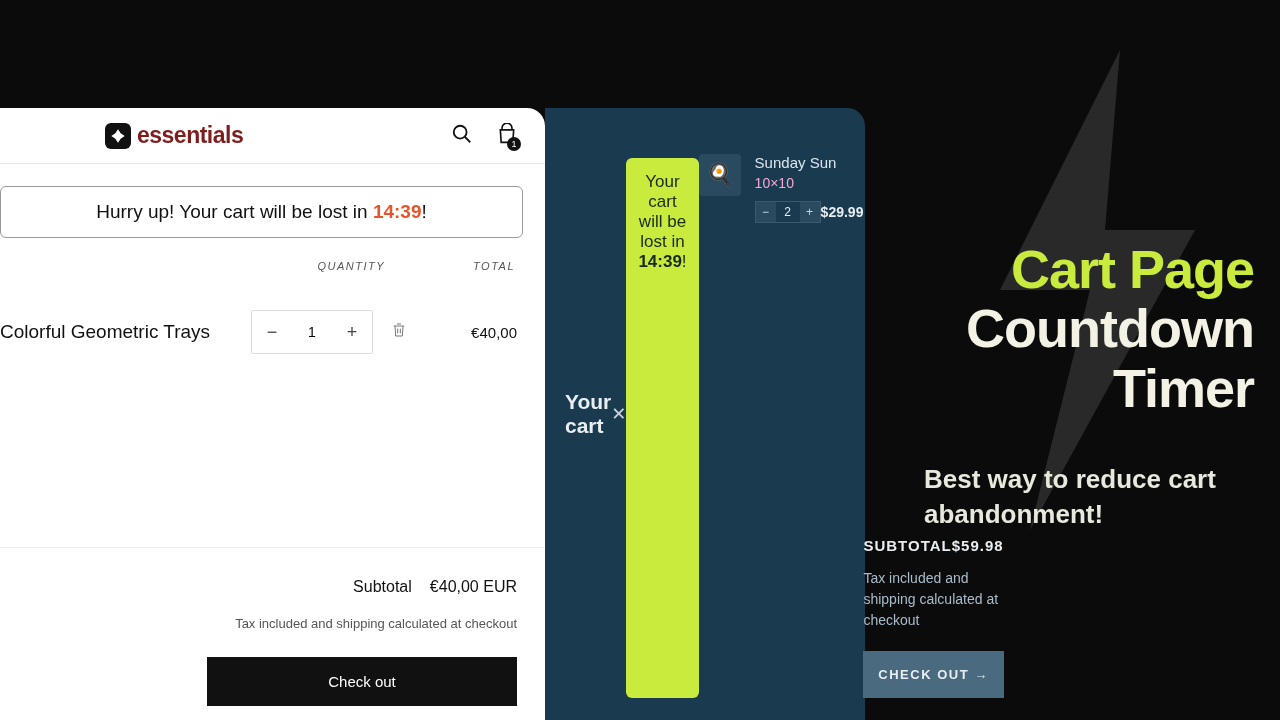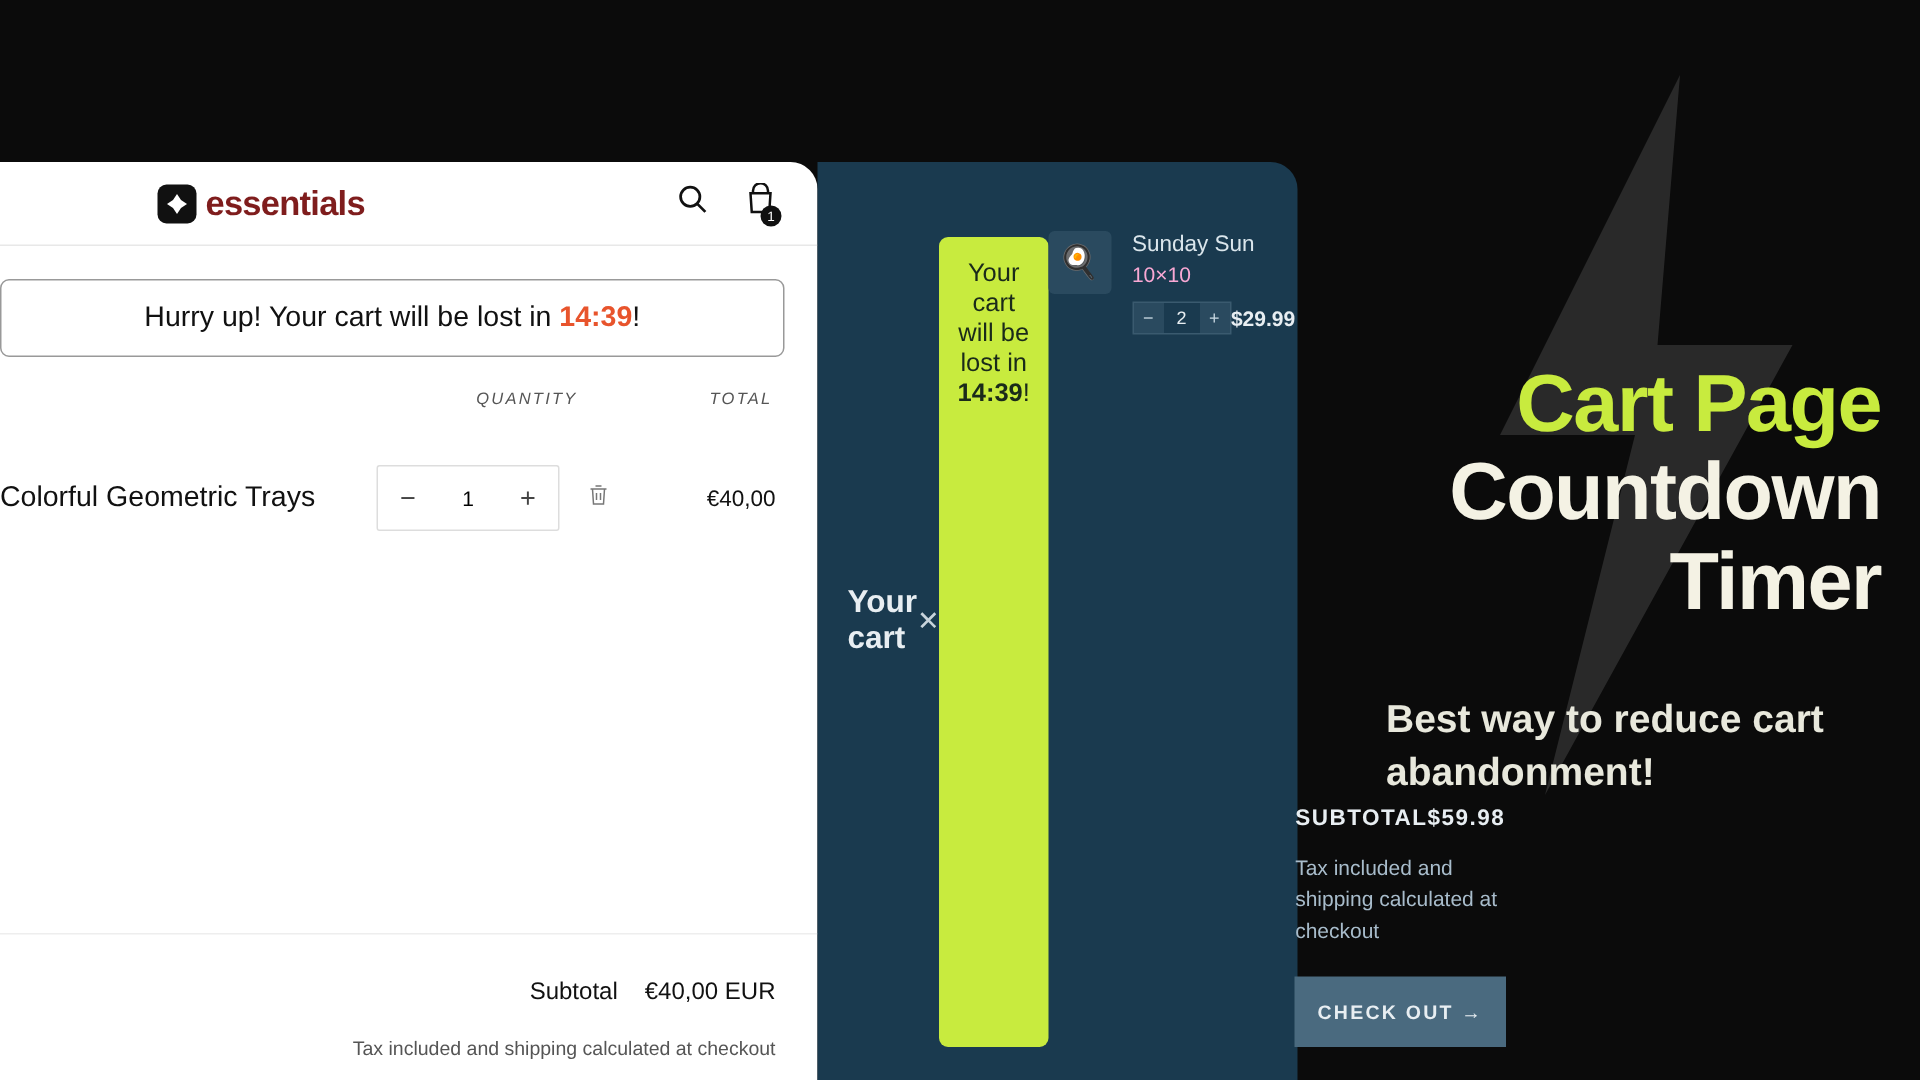--- a/index.html
+++ b/index.html
@@ -149,20 +149,21 @@
     </span>
     <div class="cp-rowtotal">€40,00</div>
   </div>
 
   <div class="cp-footer">
     <div class="cp-subtotal">
       <span>Subtotal</span>
       <span>€40,00 EUR</span>
     </div>
     <div class="cp-tax">Tax included and shipping calculated at checkout</div>
+    <button class="cp-checkout">Check out</button>
   </div>
 </div>
 
 <div class="drawer">
   <div class="dr-head">
     <div class="dr-title">Your cart</div>
     <div class="dr-close">✕</div>
   </div>
   <div class="dr-banner">
     <span>Your cart will be lost in </span><span class="timer">14:39</span><span>!</span>

